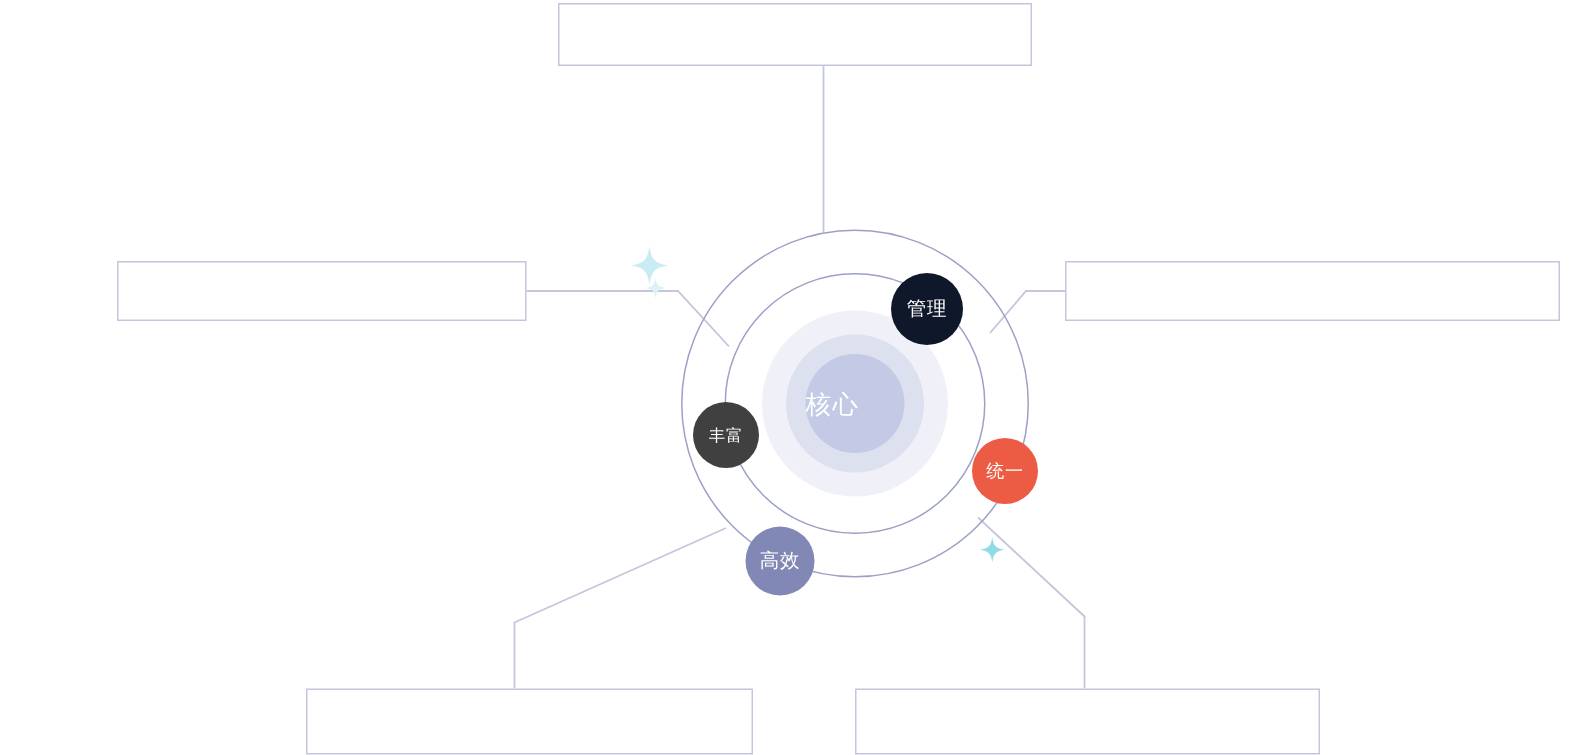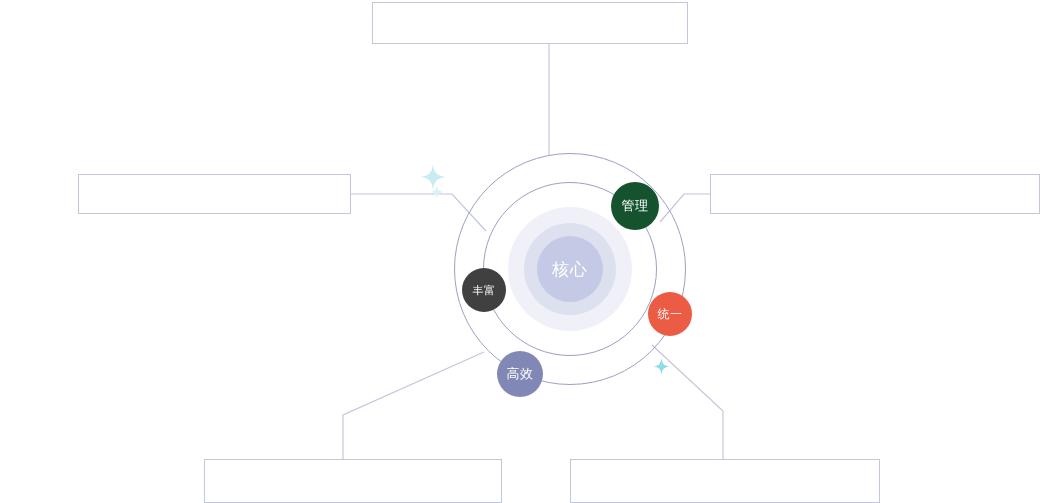--- a/index.html
+++ b/index.html
@@ -58,21 +58,20 @@
   .core-1 {
     background: rgba(186, 191, 222, 0.22);
   }
   .core-2 {
     background: rgba(178, 184, 220, 0.30);
   }
   .core-3 {
     background: rgba(166, 175, 217, 0.45);
     display: flex;
     align-items: center;
-    justify-content: center;
   }
   .core-label {
     font-size: 17px;
     color: #ffffff;
     letter-spacing: 1px;
     font-family: "DejaVu Sans", "Liberation Sans", sans-serif;
   }
   .bubble {
     position: absolute;
     border-radius: 50%;
@@ -115,21 +114,21 @@
     <div class="ring-inner" style="left:29px; top:29px; width:174px; height:174px;"></div>
 
     <div class="core core-1" style="left:54px; top:54px; width:124px; height:124px;"></div>
     <div class="core core-2" style="left:70px; top:70px; width:92px; height:92px;"></div>
     <div class="core core-3" style="left:83px; top:83px; width:66px; height:66px;">
       <span class="core-label">核心</span>
     </div>
   </div>
 
 
-  <div class="bubble" style="left:611px; top:182px; width:48px; height:48px; background:#14532d;font-family:Liberation Mono, monospace;">
+  <div class="bubble" style="left:594px; top:182px; width:48px; height:48px; background:#0f172a;font-family:Liberation Mono, monospace;">
     <span>管理</span>
   </div>
 
   <div class="bubble" style="left:462px; top:268px; width:44px; height:44px; background:#404040; font-size:11px;">
     <span>丰富</span>
   </div>
 
   <div class="bubble" style="left:648px; top:292px; width:44px; height:44px; background:#ec5b43; font-size:12px;">
     <span>统一</span>
   </div>

